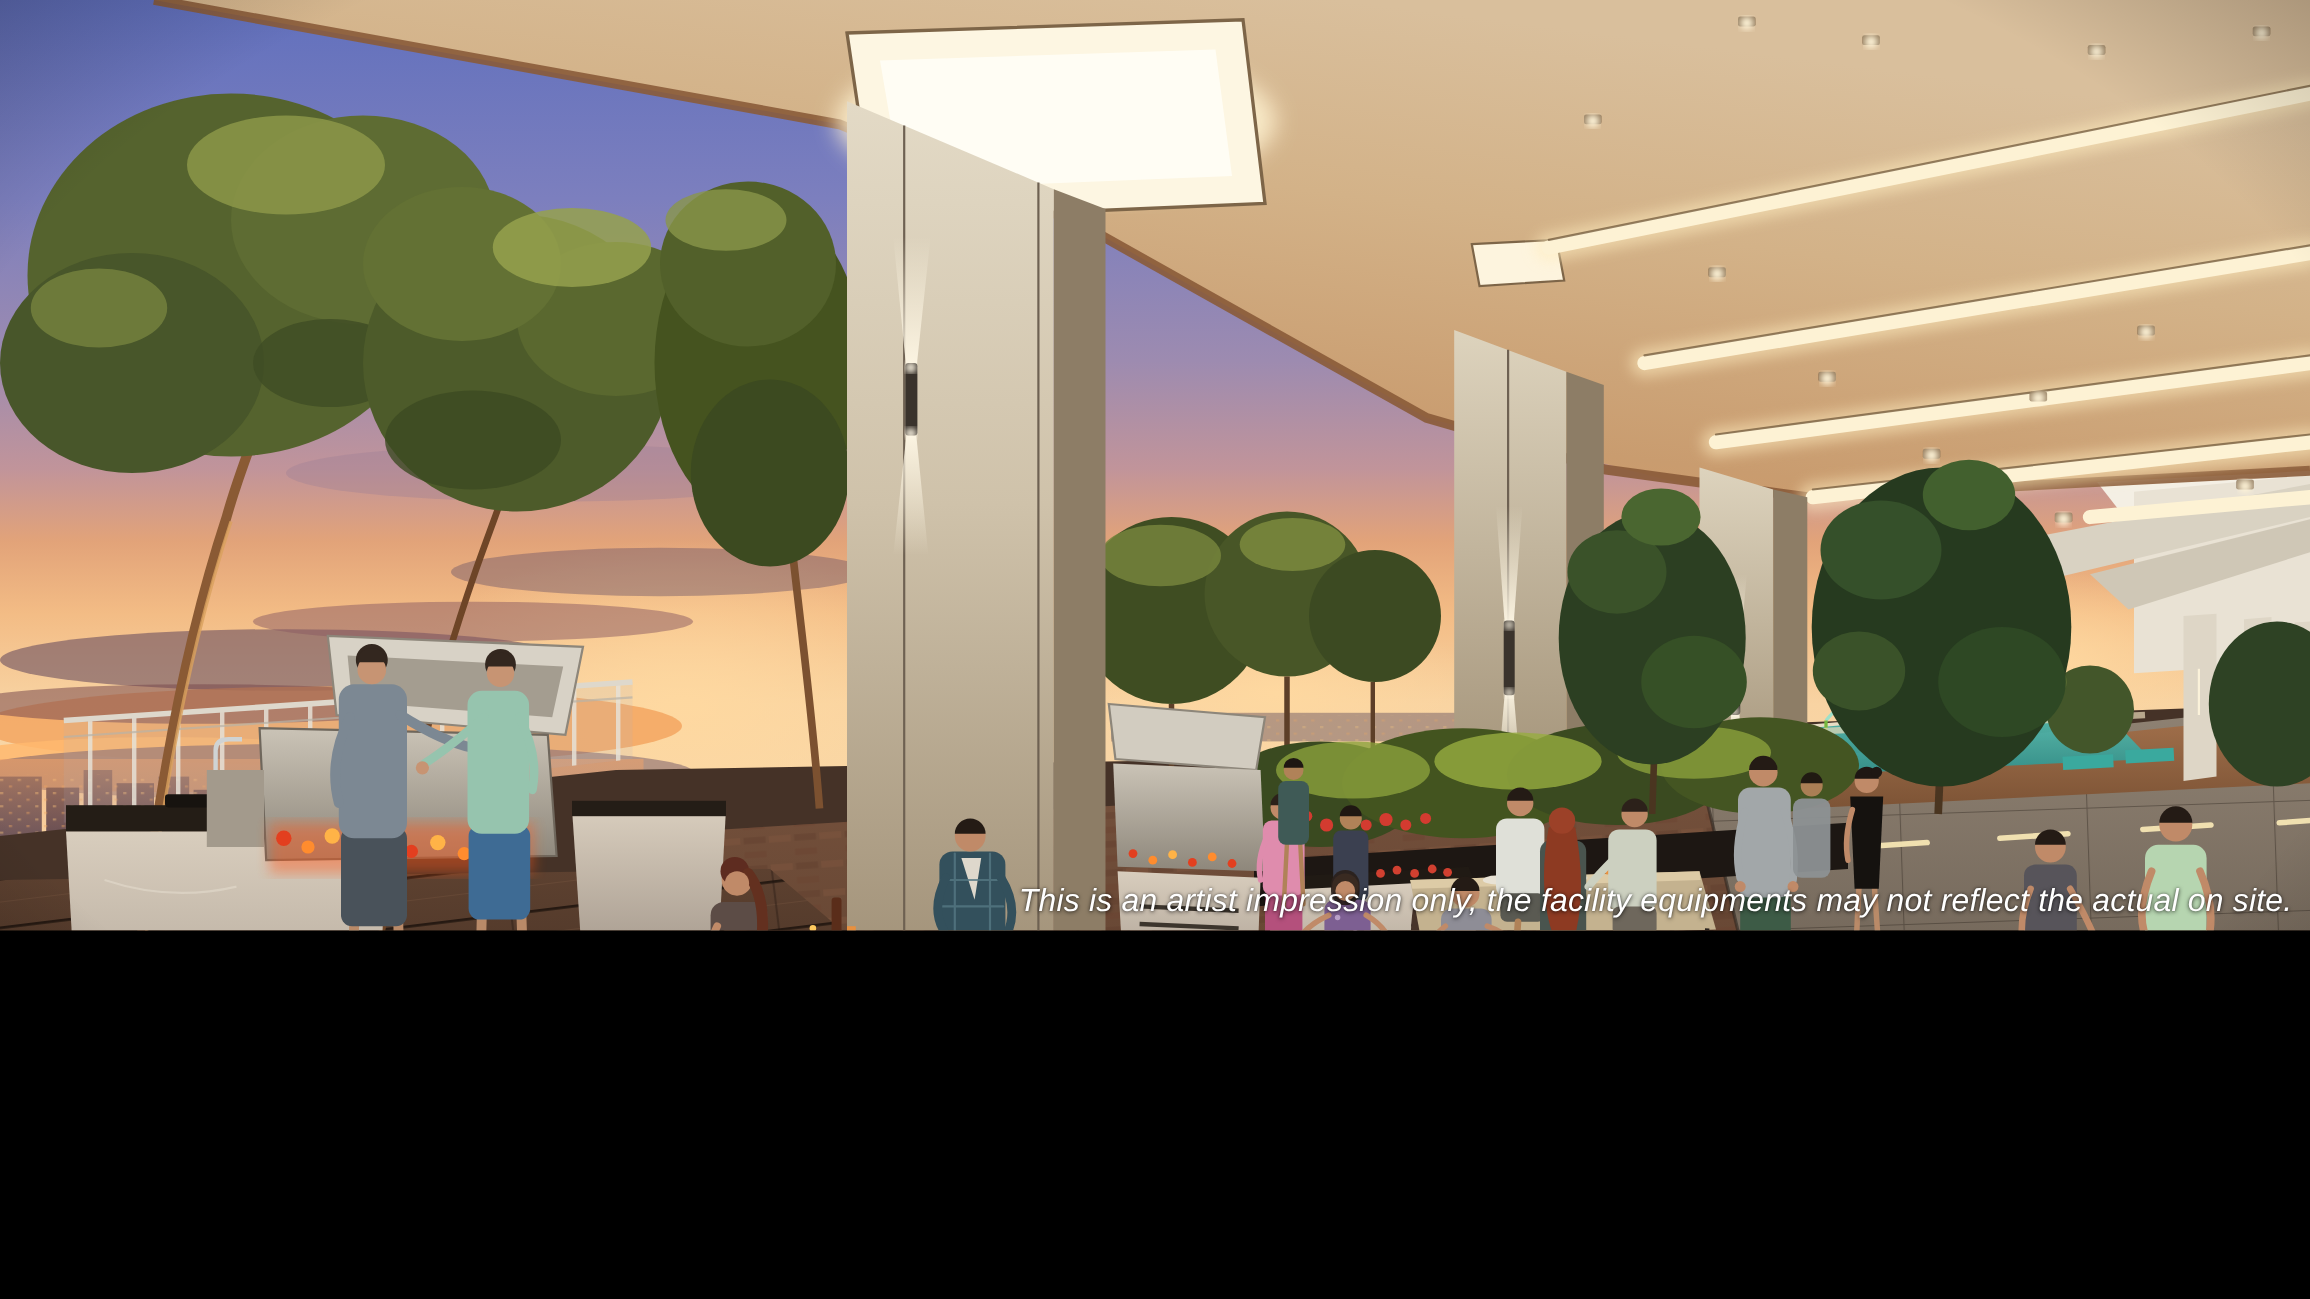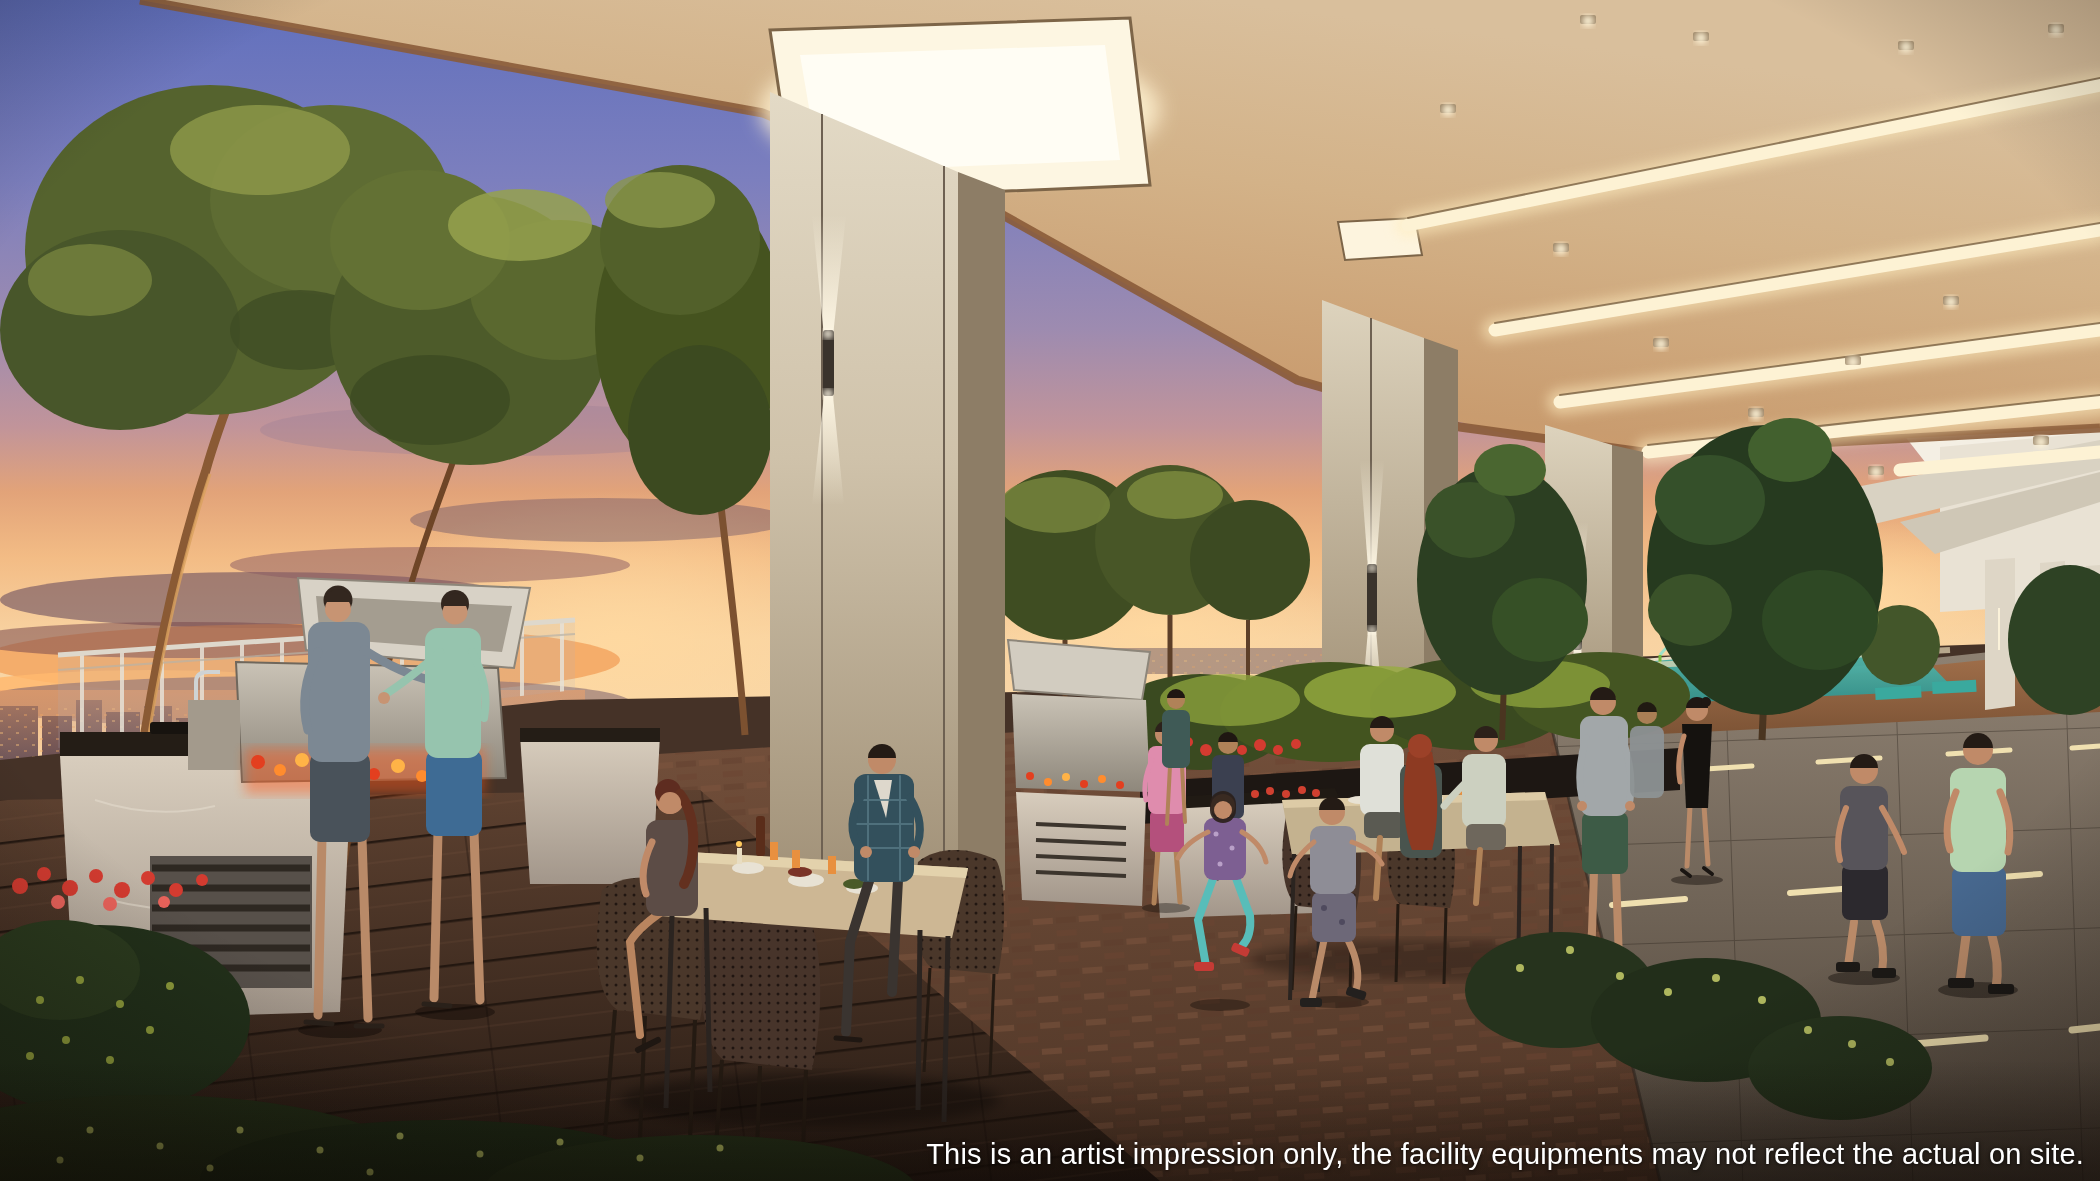--- a/index.html
+++ b/index.html
@@ -1,17 +1,17 @@
 <!DOCTYPE html>
 <html style="--sky-top: #6170bd; --sky-mid: #9d8bb0; --sunset-orange: #f3a268; --horizon-glow: #ffd9a0; --ceiling: #cda57c; --ceiling-light-warm: #fdf2d4; --column: #cfc2aa; --column-shade: #8d7d66; --foliage: #55632e; --foliage-highlight: #a8b055; --hedge-glow: #b5c455; --wood-floor: #3c2a1e; --brick-paver: #6b4431; --stone-tile: #6e6255; --pool-deck: #9a6b49; --pool-water: #4ab7ab; --flower-red: #d33b30; --marble: #cbbfae; --steel: #c2bbae; --skin: #c08a68; --caption-white: #ffffff;"><head>
 <meta charset="utf-8">
 <style>
   html,body{margin:0;padding:0;background:#000;}
-  .stage{position:relative;width:2100px;height:1181px;overflow:hidden;
-         font-family:"Liberation Sans", sans-serif;background:#1d140d;}
+  .stage{position:relative;width:2100px;height:846px;overflow:hidden;
+         font-family:"Liberation Sans", sans-serif;background:#1d140d;font-style:italic;}
   .stage svg{position:absolute;inset:0;display:block;}
   .caption{
     position:absolute;right:16px;bottom:10px;
     color:var(--caption-white,#ffffff);
     font-size:29px;letter-spacing:.2px;
     text-shadow:0 1px 4px rgba(0,0,0,.65), 0 0 2px rgba(0,0,0,.4);
     font-family:"Liberation Sans", sans-serif;
     white-space:nowrap;
   }
 </style>

